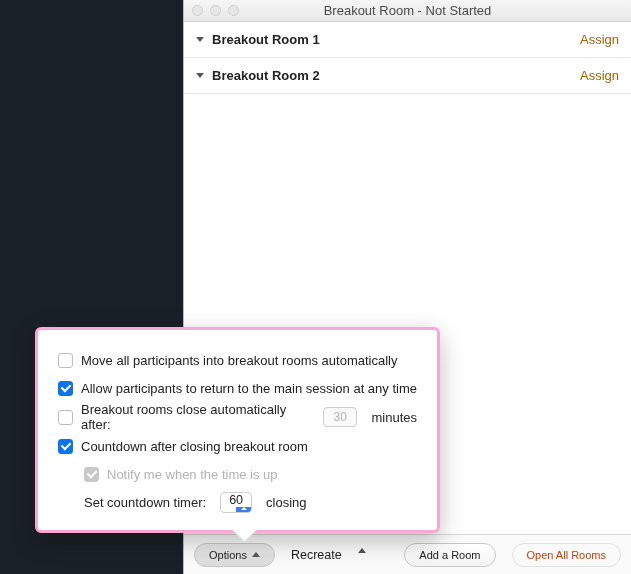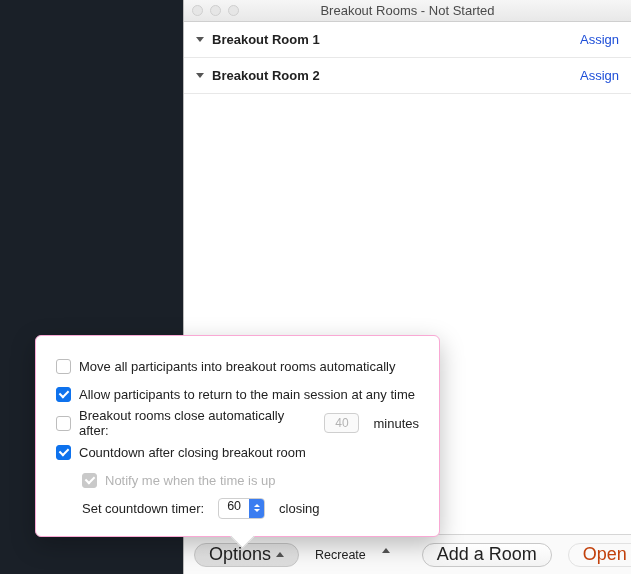--- a/index.html
+++ b/index.html
@@ -60,37 +60,37 @@
     border-bottom: 1px solid #e8e8e8;
   }
   .room-row .tri {
     width: 0; height: 0;
     border-left: 4px solid transparent;
     border-right: 4px solid transparent;
     border-top: 5px solid #555;
     margin-right: 8px;
   }
   .room-row .name { font-weight: 600; flex: 1; }
-  .room-row .assign { color: #1d4ed8; cursor: pointer; }
+  .room-row .assign { color: #a16207; cursor: pointer; }
   .footer {
     height: 40px;
     border-top: 1px solid #d6d6d6;
     background: #fafafa;
     display: flex;
     align-items: center;
     padding: 0 10px;
     gap: 16px;
   }
   .btn {
     height: 24px;
     padding: 0 14px;
     border-radius: 12px;
     border: 1px solid #c8c8c8;
     background: linear-gradient(#fff,#f3f3f3);
-    font-size: 18px;
+    font-size: 11px;
     display: inline-flex;
     align-items: center;
     cursor: pointer;
     gap: 5px;
     white-space: nowrap;
   }
   .btn.active { background: linear-gradient(#e9e9e9,#dcdcdc); }
   .btn.disabled { color: #c2410c; border-color: #e2e2e2; background: #fafafa; cursor: default; }
   .caret-up {
     width: 0; height: 0;
@@ -104,24 +104,24 @@
     align-items: flex-start;
     gap: 16px;
     cursor: pointer;
   }
   .spacer { flex: 1; }
 
   
   .popover {
     position: absolute;
     left: 35px;
-    top: 335px;
+    top: 327px;
     width: 405px;
     background: #fff;
-    border: 1px solid #f9a8d4;
+    border: 3px solid #f9a8d4;
     border-radius: 6px;
     box-shadow: 0 8px 24px rgba(0,0,0,0.25);
     padding: 16px 20px 14px 20px;
     z-index: 5;
   }
   .popover::after {
     content: "";
     position: absolute;
     bottom: -9px;
     left: 198px;
@@ -170,26 +170,27 @@
     text-align: center;
     font-size: 12px;
     color: #b3b3b3;
     background: #fafafa;
     margin: 0 6px;
     line-height: 18px;
     display: inline-block;
   }
   .select-wrap {
     display: inline-flex;
-    align-items: flex-start;
+    align-items: flex-end;
     border: 1px solid #cfcfcf;
     border-radius: 4px;
     height: 21px;
     overflow: hidden;
     margin: 0 6px;
+    flex-direction: column;
   }
   .select-wrap .val { padding: 0 8px; font-size: 12.5px; }
   .select-wrap .arrows {
     width: 15px; height: 100%;
     background: #3b7df0;
     display: flex;
     flex-direction: column;
     align-items: center;
     justify-content: center;
   }
@@ -204,21 +205,21 @@
 </head>
 <body>
 
 <div class="window">
   <div class="titlebar">
     <div class="traffic">
       <div class="dot"></div>
       <div class="dot"></div>
       <div class="dot"></div>
     </div>
-    <div class="title">Breakout Rooms - Not Started</div>
+    <div class="title">Breakout Room - Not Started</div>
   </div>
 
   <div class="rooms">
     <div class="room-row">
       <span class="tri"></span>
       <span class="name">Breakout Room 1</span>
       <span class="assign">Assign</span>
     </div>
     <div class="room-row">
       <span class="tri"></span>
@@ -251,21 +252,21 @@
     <span class="chk"></span>
     <span>Move all participants into breakout rooms automatically</span>
   </div>
   <div class="opt-row">
     <span class="chk checked"></span>
     <span>Allow participants to return to the main session at any time</span>
   </div>
   <div class="opt-row">
     <span class="chk"></span>
     <span>Breakout rooms close automatically after:</span>
-    <span class="num-field">40</span>
+    <span class="num-field">30</span>
     <span>minutes</span>
   </div>
   <div class="opt-row">
     <span class="chk checked"></span>
     <span>Countdown after closing breakout room</span>
   </div>
   <div class="opt-row sub disabled">
     <span class="chk disabled checked"></span>
     <span>Notify me when the time is up</span>
   </div>

